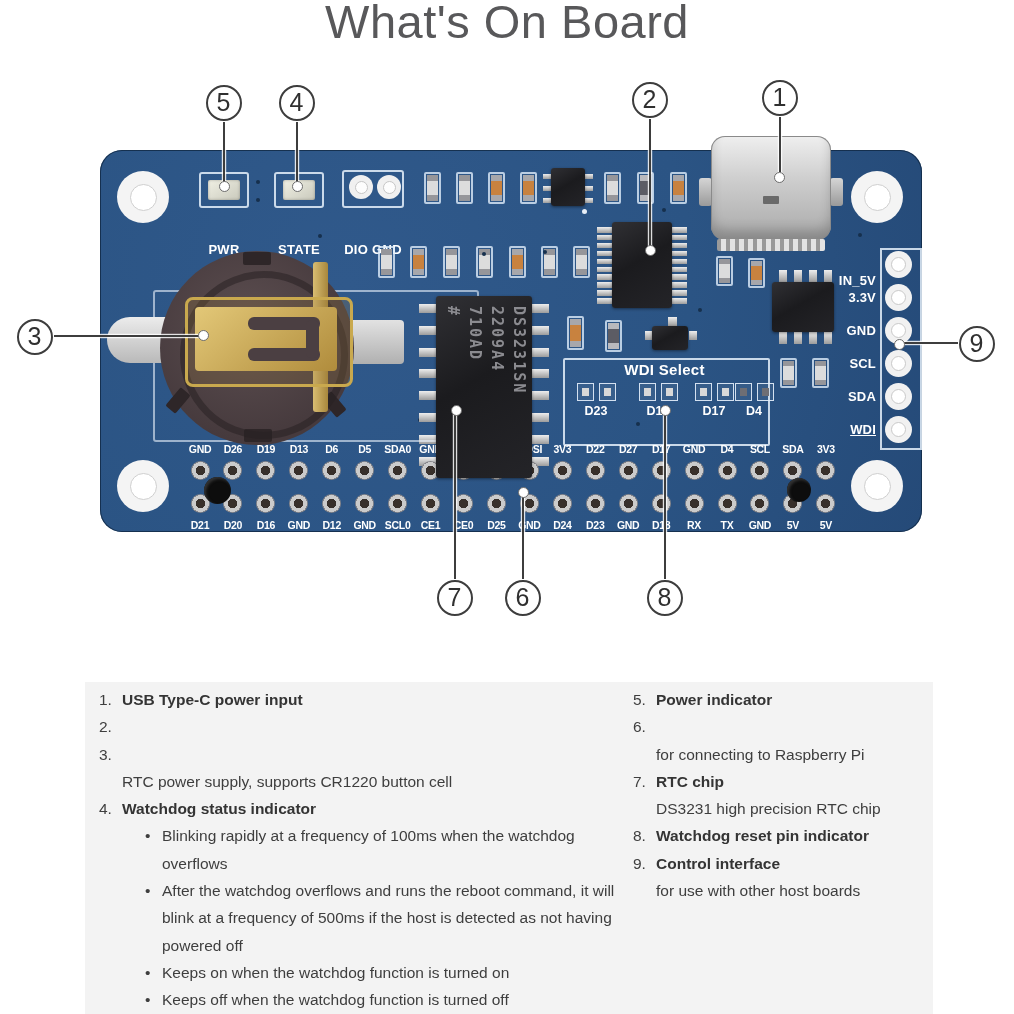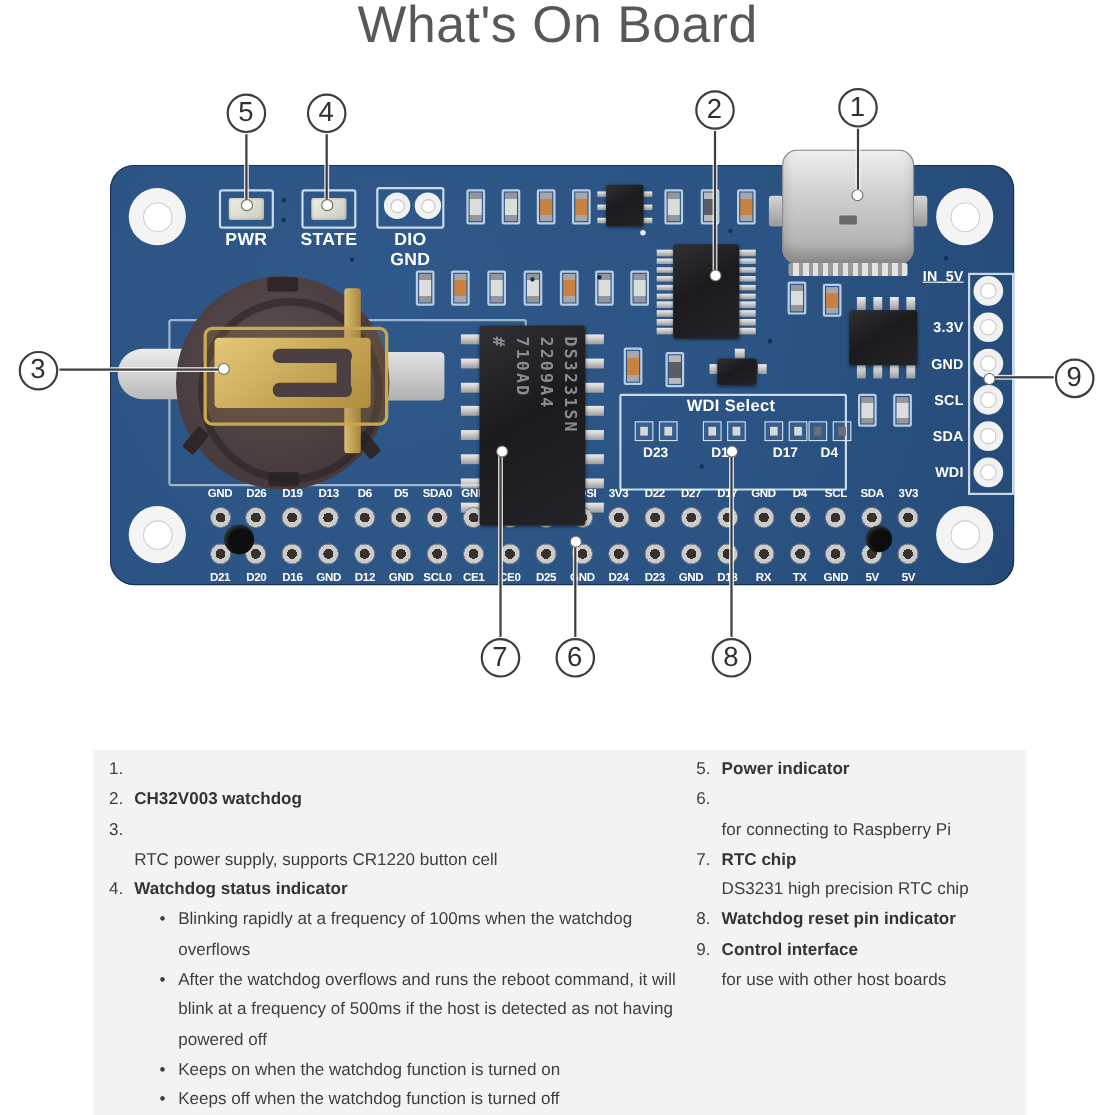--- a/index.html
+++ b/index.html
@@ -12,21 +12,21 @@
   #pcb{position:absolute;left:100px;top:150px;width:822px;height:382px;border-radius:22px;
        background:radial-gradient(circle at 30% 35%, #30598b 0%, var(--pcb,#2b5484) 55%, #254a78 100%);
        box-shadow:inset 0 0 0 1px rgba(18,42,70,.85);}
   .layer{position:absolute;left:0;top:0;width:100%;height:100%;}
   .mhole{position:absolute;width:52px;height:52px;border-radius:50%;background:#f4f4f4;
          display:flex;align-items:center;justify-content:center;}
   .mhole-in{width:25px;height:25px;border-radius:50%;background:#fff;border:1px solid #cfcfcf;}
   .silkbox{position:absolute;border:2px solid rgba(230,241,252,.85);border-radius:3px;}
   .led{position:absolute;background:linear-gradient(145deg,#f0f0e4,#c9c9bc);border-radius:2px;
        box-shadow:inset 0 0 3px rgba(0,0,0,.3);}
-  .blabel{position:absolute;color:#fff;font-weight:bold;font-size:16px;text-align:center;letter-spacing:.3px;}
+  .blabel{position:absolute;color:#fff;font-weight:bold;font-size:13px;text-align:center;letter-spacing:.3px;margin-top:32px;}
   .padc{position:absolute;width:24px;height:24px;border-radius:50%;background:#f0f0f0;
         display:flex;align-items:center;justify-content:center;}
   .padc-in{width:11px;height:11px;border-radius:50%;background:#fdfdfd;border:1px solid #c6c6c6;}
 
   .res{position:absolute;border:2px solid rgba(222,236,250,.8);border-radius:2px;padding:1px;}
   .res i{display:block;width:100%;height:100%;}
   .res.g i{background:linear-gradient(to bottom,#96969a 0 22%,#dcdcdc 22% 78%,#96969a 78%);}
   .res.o i{background:linear-gradient(to bottom,#a7a7ab 0 22%,#c8823f 22% 78%,#a7a7ab 78%);}
   .res.d i{background:linear-gradient(to bottom,#b9b9bd 0 22%,#5c5c64 22% 78%,#b9b9bd 78%);}
   .via{position:absolute;width:4px;height:4px;border-radius:50%;background:#16304d;}
@@ -325,41 +325,41 @@
       <div class="jlabel" style="left: 691px; top: 404px;">D17</div>
       <div class="jgrp" style="left: 735px; top: 383px;">
         <div class="jpad dark"></div>
         <div class="jpad dark"></div>
       </div>
       <div class="jlabel" style="left: 731px; top: 404px;">D4</div>
     </div>
 
   <div id="cpadbox"></div>
   <div class="layer" id="ctrl">
-      <div class="cplabel" style="left: 800px; top: 234px; width: 76px; height: 33px; text-decoration: underline;">IN_5V</div>
+      <div class="cplabel" style="left: 800px; top: 264px; width: 76px; height: 33px;">IN_5V</div>
       <div class="cpad" style="left: 885px; top: 251px;">
         <div class="cpad-in"></div>
       </div>
       <div class="cplabel" style="left: 800px; top: 281px; width: 76px; height: 33px;">3.3V</div>
       <div class="cpad" style="left: 885px; top: 284px;">
         <div class="cpad-in"></div>
       </div>
       <div class="cplabel" style="left: 800px; top: 314px; width: 76px; height: 33px;">GND</div>
       <div class="cpad" style="left: 885px; top: 317px;">
         <div class="cpad-in"></div>
       </div>
       <div class="cplabel" style="left: 800px; top: 347px; width: 76px; height: 33px;">SCL</div>
       <div class="cpad" style="left: 885px; top: 350px;">
         <div class="cpad-in"></div>
       </div>
       <div class="cplabel" style="left: 800px; top: 380px; width: 76px; height: 33px;">SDA</div>
       <div class="cpad" style="left: 885px; top: 383px;">
         <div class="cpad-in"></div>
       </div>
-      <div class="cplabel" style="left: 800px; top: 413px; width: 76px; height: 33px;">WDI</div>
+      <div class="cplabel" style="left: 800px; top: 413px; width: 76px; height: 33px; text-decoration: underline;">WDI</div>
       <div class="cpad" style="left: 885px; top: 416px;">
         <div class="cpad-in"></div>
       </div>
     </div>
 
   <div id="gpio">
       <div class="gcol">
         <div class="glabel">GND</div>
         <div class="ghole"></div>
         <div class="ghole g2"></div>
@@ -516,24 +516,24 @@
   <div class="co" style="left:646.5px;top:579.5px">8</div>
 
   <div class="cl" style="left:903px;top:341.8px;width:55px;height:2.4px"></div>
   <div class="cdot" style="left:894px;top:339px"></div>
   <div class="co" style="left:958.5px;top:325.5px">9</div>
 
   <div id="legend">
     <div class="lgcol" id="lgleft">
         <div class="lgrow">
           <div class="lgnum">1.</div>
+          <div class="lgtitle">USB Type-C power input</div>
         </div>
         <div class="lgrow">
           <div class="lgnum">2.</div>
-          <div class="lgtitle">CH32V003 watchdog</div>
         </div>
         <div class="lgrow">
           <div class="lgnum">3.</div>
         </div>
         <div class="lgsub">RTC power supply, supports CR1220 button cell</div>
         <div class="lgrow">
           <div class="lgnum">4.</div>
           <div class="lgtitle">Watchdog status indicator</div>
         </div>
         <div class="lgbullet">

